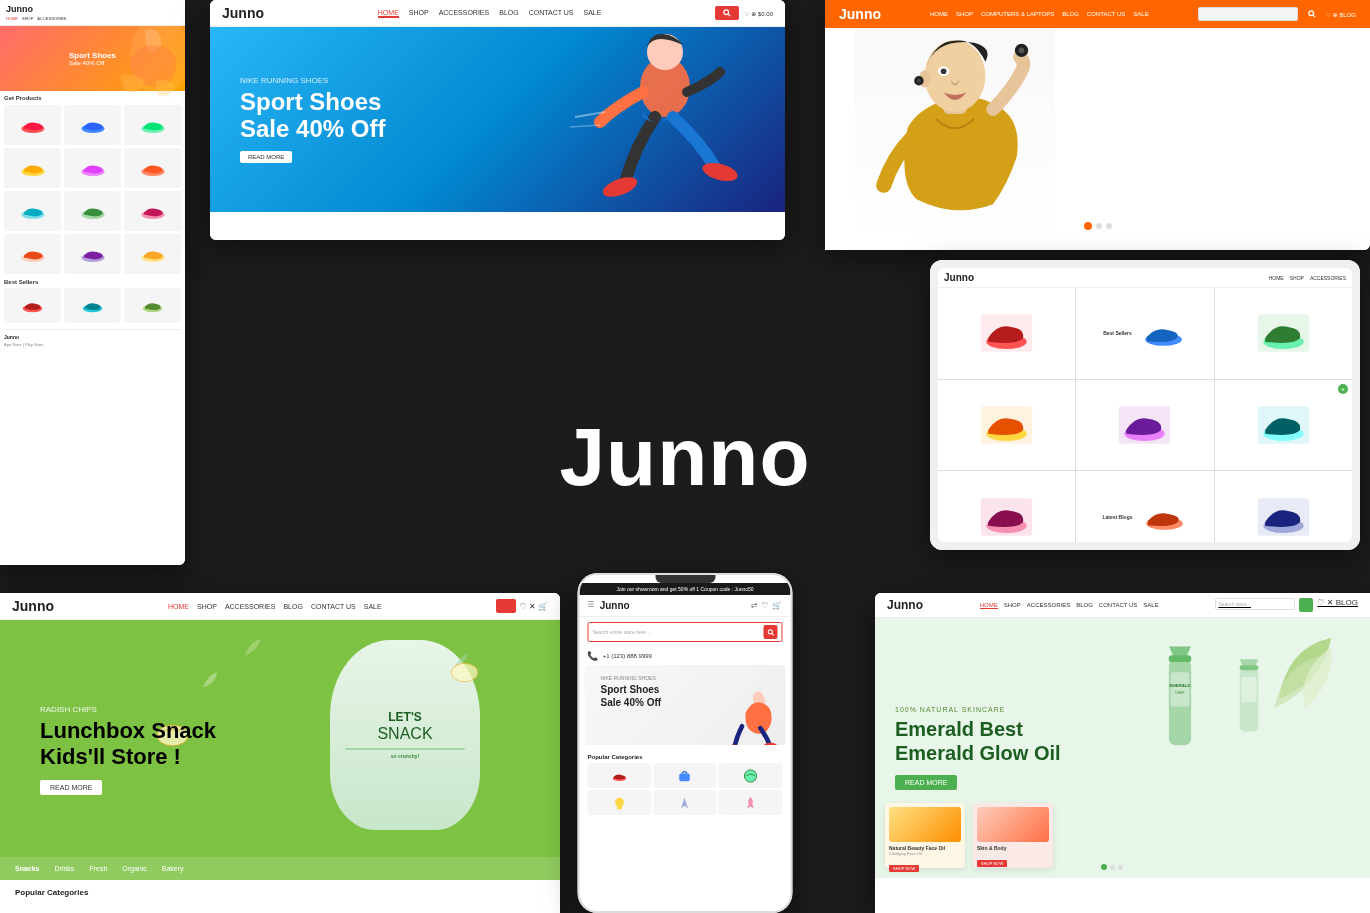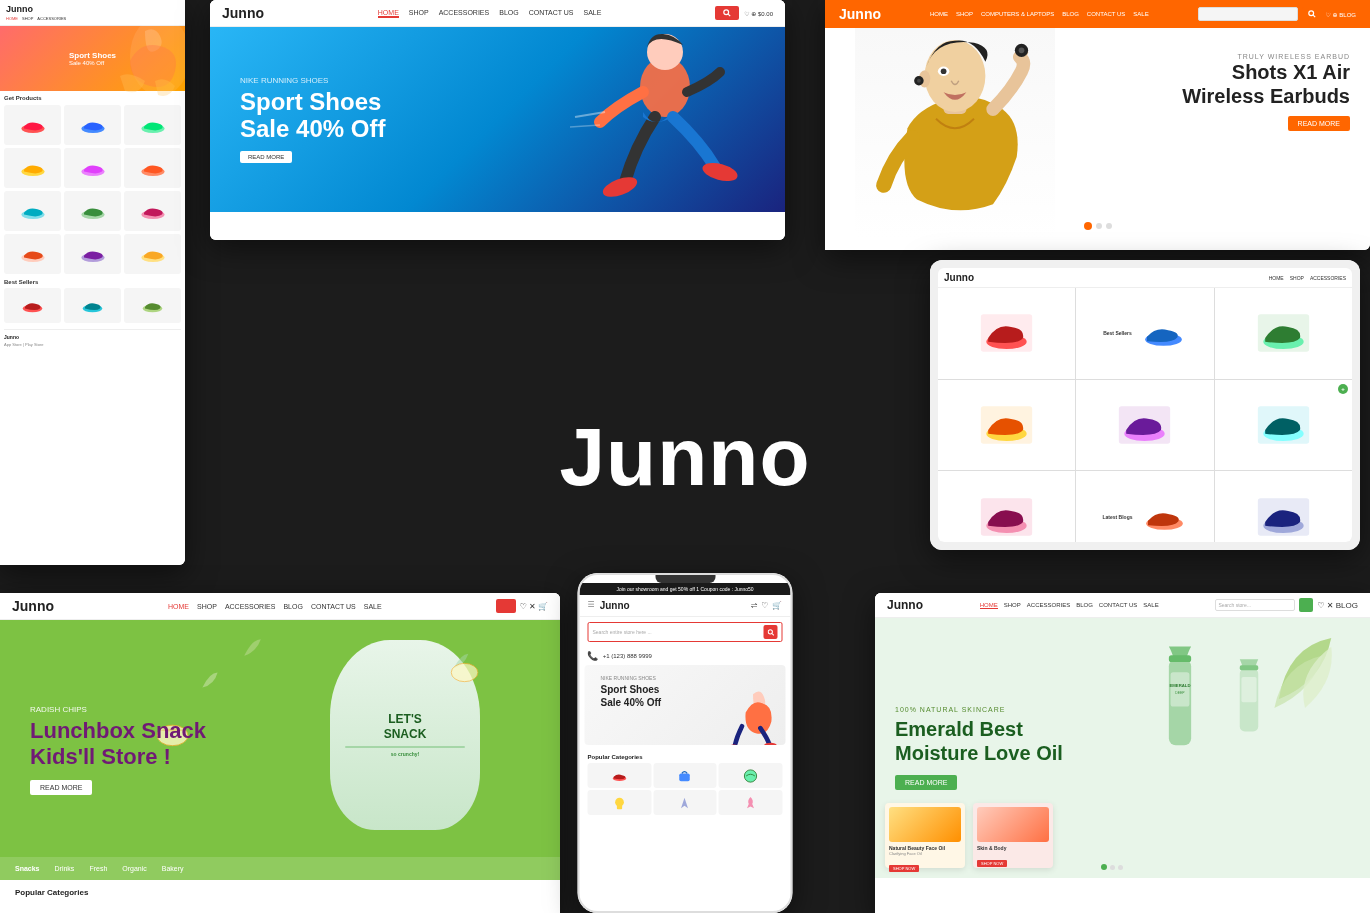--- a/index.html
+++ b/index.html
@@ -351,27 +351,27 @@
       width: 20px; height: 14px;
       background: #e53935;
       border-radius: 2px;
     }
     .p5-hero {
       width: 100%;
       height: 260px;
       background: #7dc243;
       display: flex;
       align-items: center;
-      padding: 20px 30px;
+      padding: 20px 40px;
       position: relative;
       overflow: hidden;
     }
     .p5-hero-text { z-index: 2; }
     .p5-hero-label { font-size: 8px; color: rgba(255,255,255,0.9); margin-bottom: 4px; }
-    .p5-hero-title { font-size: 22px; font-weight: 900; color: #701a75; line-height: 1.2; }
+    .p5-hero-title { font-size: 22px; font-weight: 900; color: #000000; line-height: 1.2; }
     .p5-hero-btn {
       margin-top: 10px;
       background: #fff;
       color: #333;
       font-size: 7px;
       padding: 4px 10px;
       border-radius: 2px;
       display: inline-block;
     }
     .p5-snack-bag {
@@ -834,28 +834,20 @@
             <circle cx="172" cy="20" r="5" fill="#e8c49a"></circle>
 
             <circle cx="170" cy="18" r="7" fill="#222"></circle>
             <circle cx="170" cy="18" r="3" fill="#555"></circle>
 
             <path d="M80 90 Q100 110 120 90" stroke="#c08010" stroke-width="2" fill="none"></path>
 
             <path d="M55 110 Q35 130 25 160" stroke="#d4a017" stroke-width="16" fill="none" stroke-linecap="round"></path>
           </svg>
         </div>
-        <div class="p3-hero-text-area">
-          <div class="p3-hero-label">TRULY WIRELESS EARBUD</div>
-          <div class="p3-hero-title">
-            <span>Shots X1 Air</span><br>
-            <span>Wireless Earbuds</span>
-          </div>
-          <div class="p3-hero-btn">READ MORE</div>
-        </div>
 
         <div style="position:absolute;bottom:8px;left:50%;transform:translateX(-50%);display:flex;gap:4px;">
           <div style="width:8px;height:8px;border-radius:50%;background:#ff6600;"></div>
           <div style="width:6px;height:6px;border-radius:50%;background:#ddd;margin-top:1px;"></div>
           <div style="width:6px;height:6px;border-radius:50%;background:#ddd;margin-top:1px;"></div>
         </div>
       </div>
     </div>
   </div>
 
@@ -963,21 +955,21 @@
       <div class="p5-hero">
         <div class="p5-hero-text">
           <div class="p5-hero-label">RADISH CHIPS</div>
           <div class="p5-hero-title">Lunchbox Snack</div>
           <div class="p5-hero-title">Kids'll Store !</div>
           <div class="p5-hero-btn">READ MORE</div>
         </div>
 
         <div class="p5-snack-bag">
           <div style="font-size:12px;font-weight:900;color:#1b5e20;line-height:1.1;">LET'S</div>
-          <div style="font-size:12px;font-weight:700;color:#1b5e20;">SNACK</div>
+          <div style="font-size:16px;font-weight:400;color:#1b5e20;">SNACK</div>
 
           <div style="margin-top:5px;width:80%;height:2px;background:#a5d6a7;border-radius:1px;"></div>
           <div style="margin-top:3px;font-size:5px;color:#388e3c;">so crunchy!</div>
         </div>
 
         <svg style="position:absolute;left:240px;top:15px;opacity:0.7" viewBox="0 0 30 30" width="25" height="25">
           <path d="M5 25 Q15 5 25 5 Q20 20 5 25Z" fill="#aed581"></path>
         </svg>
         <svg style="position:absolute;left:200px;top:50px;opacity:0.6" viewBox="0 0 25 25" width="20" height="20">
           <path d="M3 22 Q12 3 22 3 Q18 18 3 22Z" fill="#c5e1a5"></path>
@@ -1102,31 +1094,31 @@
       <div class="p7-header">
         <div class="p7-logo">Junno</div>
         <div class="p7-nav">
           <span style="color:#e53935;border-bottom:1px solid #e53935;">HOME</span>
           <span>SHOP</span>
           <span>ACCESSORIES</span>
           <span>BLOG</span>
           <span>CONTACT US</span>
           <span>SALE</span>
         </div>
-        <div style="display:flex;align-items:center;gap:4px;">
+        <div style="display:flex;align-items:flex-start;gap:4px;text-decoration:underline;">
           <div style="width:80px;height:12px;border:1px solid #ddd;border-radius:2px;font-size:5px;color:#aaa;padding:2px;">Search store...</div>
           <div style="width:14px;height:14px;background:#4caf50;border-radius:2px;"></div>
           <span style="font-size:8px;color:#333;">♡ ✕ BLOG</span>
         </div>
       </div>
       <div class="p7-hero">
         <div class="p7-hero-text">
           <div class="p7-hero-label">100% NATURAL SKINCARE</div>
           <div class="p7-hero-title">Emerald Best</div>
-          <div class="p7-hero-title">Moisture Love Oil</div>
+          <div class="p7-hero-title">Emerald Glow Oil</div>
           <div class="p7-hero-btn">READ MORE</div>
         </div>
 
         <div class="p7-products">
 
           <svg viewBox="0 0 70 130" width="60" height="120" style="position:absolute;right:160px;top:20px;">
             <path d="M28 20 Q25 10 22 5 L48 5 Q45 10 42 20Z" fill="#81c784"></path>
             <rect x="22" y="20" width="26" height="100" rx="8" fill="#a5d6a7"></rect>
             <rect x="24" y="35" width="22" height="40" rx="3" fill="rgba(255,255,255,0.4)"></rect>
             <text x="35" y="52" text-anchor="middle" font-size="5" fill="#2e7d32" font-weight="700">EMERALD</text>

